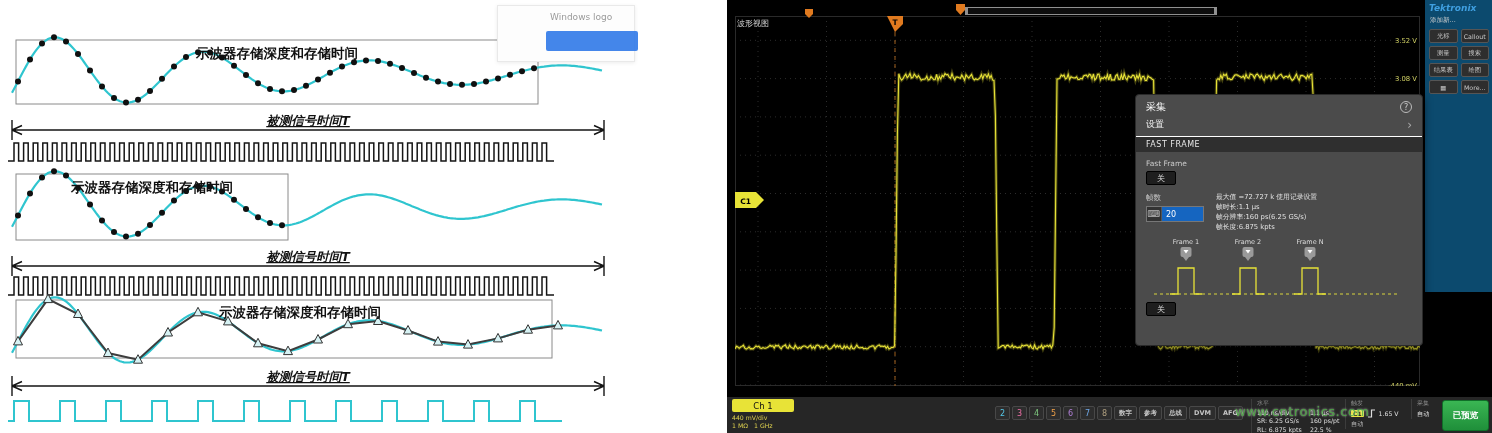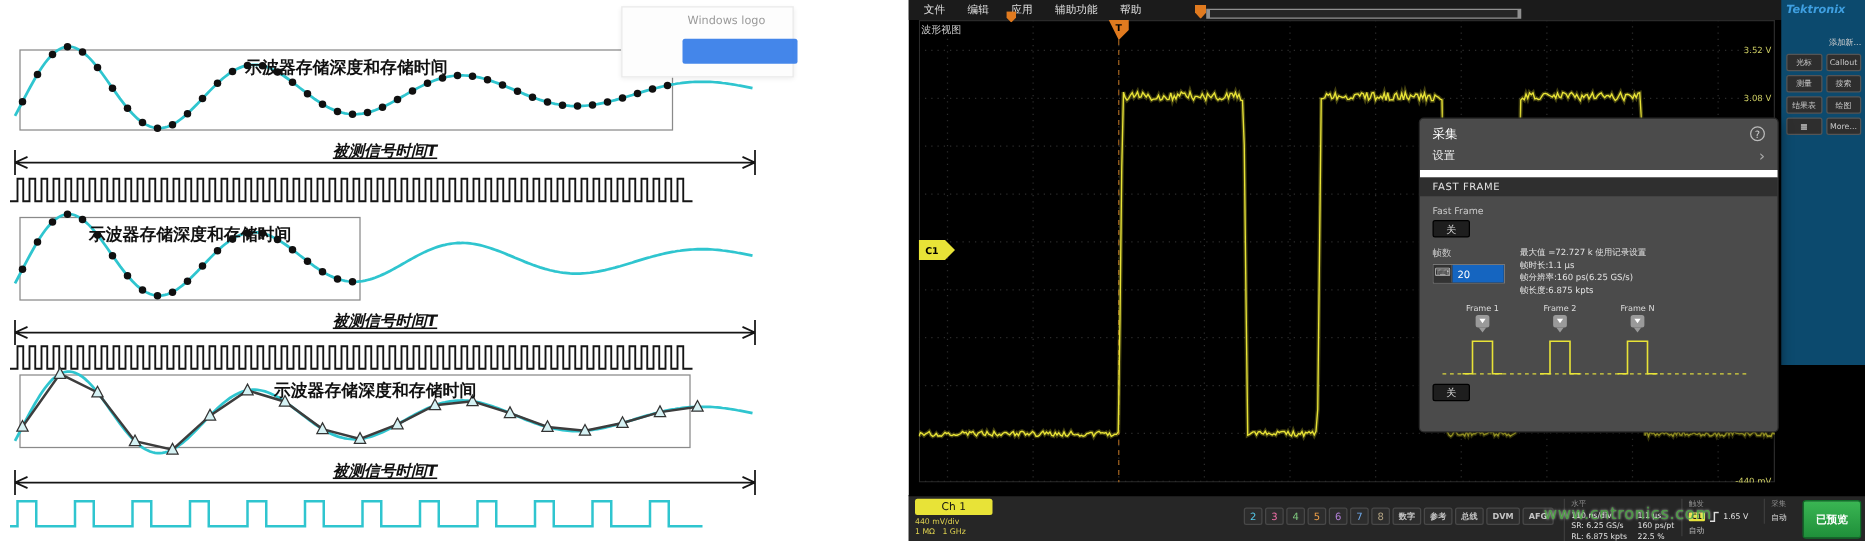--- a/index.html
+++ b/index.html
@@ -28,33 +28,33 @@
     clip-path:polygon(0 0,100% 0,100% 55%,50% 100%,0 55%);z-index:7;}
   .menu-trig-icon{position:absolute;left:78px;top:9px;width:8px;height:9px;background:#e07a1f;
     clip-path:polygon(0 0,100% 0,100% 55%,50% 100%,0 55%);z-index:7;}
   .view-label{position:absolute;left:10px;top:18px;font-size:8px;color:#cfcfcf;z-index:4;}
   #scope-svg{position:absolute;left:8px;top:16px;background:#000;}
   .time-axis{position:absolute;left:8px;top:387px;width:685px;height:9px;}
   .time-axis span{position:absolute;top:0;transform:translateX(-50%);font-size:6.5px;color:#9a9a9a;white-space:nowrap;}
 
   .right-col{position:absolute;right:0;top:0;width:67px;height:292px;background:#0c4a6e;padding:3px 3px 0 4px;z-index:5;}
   .brand{font-size:9px;font-weight:bold;font-style:italic;color:#3f9fe0;}
-  .add-new{font-size:6.5px;color:#d0d0d0;margin:17px 0 4px 1px;text-align:right;}
+  .add-new{font-size:6.5px;color:#d0d0d0;margin:3px 0 4px 1px;}
   .side-grid{display:grid;grid-template-columns:1fr 1fr;gap:3px;}
   .sbtn{height:14px;background:#2e2e2e;border:1px solid #555;border-radius:2px;color:#c8c8c8;
     font-size:6.3px;font-family:inherit;display:flex;align-items:center;justify-content:center;padding:0;}
 
   .panel{position:absolute;left:408px;top:94px;width:288px;height:252px;background:#4b4b4b;
     border:1px solid #2a2a2a;border-radius:4px;box-shadow:0 3px 10px rgba(0,0,0,.6);z-index:10;color:#ddd;}
   .p-head{display:flex;justify-content:space-between;align-items:center;padding:5px 10px 2px;}
   .p-title{font-size:10px;color:#fff;}
   .p-help{width:12px;height:12px;border:1px solid #bbb;border-radius:50%;font-size:8px;display:flex;
     align-items:center;justify-content:center;color:#ccc;}
   .p-settings{display:flex;justify-content:space-between;align-items:flex-end;padding:2px 10px 5px;
-    border-bottom:6px solid #ffffff;font-size:9px;color:#eee;}
+    border-bottom:1px solid #ffffff;font-size:9px;color:#eee;}
   .chev{font-size:12px;color:#aaa;line-height:1;}
   .p-section{background:#2f2f2f;padding:3px 10px;font-size:8px;color:#e5e5e5;letter-spacing:.5px;}
   .p-body{padding:7px 10px 0;}
   .p-label{font-size:7.5px;color:#c9c9c9;margin-bottom:3px;}
   .toggle{width:30px;height:14px;background:#1e1e1e;border:1px solid #000;border-radius:2px;color:#ddd;
     font-size:8px;display:flex;align-items:center;justify-content:center;font-family:inherit;padding:0;}
   .p-row{display:flex;margin-top:8px;}
   .num-input{display:flex;height:16px;border:1px solid #777;background:#0d0d0d;width:58px;margin-top:2px;align-items:stretch;}
   .num-icon{width:15px;background:#333;border-right:1px solid #555;color:#bbb;font-size:9px;display:flex;
     align-items:center;justify-content:center;}
@@ -206,27 +206,20 @@
     <text class="dlabel" x="308" y="261">被测信号时间T</text>
     <text class="dlabel" x="308" y="381">被测信号时间T</text>
   </svg>
 
   <div class="overlay-card">
     <div class="overlay-title">Windows logo</div>
     <div class="overlay-button"></div>
   </div>
 
   <div class="scope">
-    <div class="menubar">
-        <span class="menu-item">文件</span>
-        <span class="menu-item">编辑</span>
-        <span class="menu-item">应用</span>
-        <span class="menu-item">辅助功能</span>
-        <span class="menu-item">帮助</span>
-      </div>
     <div class="menu-trig-icon"></div>
     <div class="acq-bar"></div>
     <div class="acq-marker"></div>
     <div class="view-label">波形视图</div>
 
     <svg id="scope-svg" width="685" height="370" viewBox="0 0 685 370">
         <rect x="0.5" y="0.5" width="684" height="369" fill="none" stroke="#2a2a2a"></rect>
         <line x1="23" y1="0" x2="23" y2="370" stroke="#2c2c2c" stroke-width="1" stroke-dasharray="1,4"></line>
         <line x1="91.5" y1="0" x2="91.5" y2="370" stroke="#2c2c2c" stroke-width="1" stroke-dasharray="1,4"></line>
         <line x1="160" y1="0" x2="160" y2="370" stroke="#2c2c2c" stroke-width="1" stroke-dasharray="1,4"></line>

